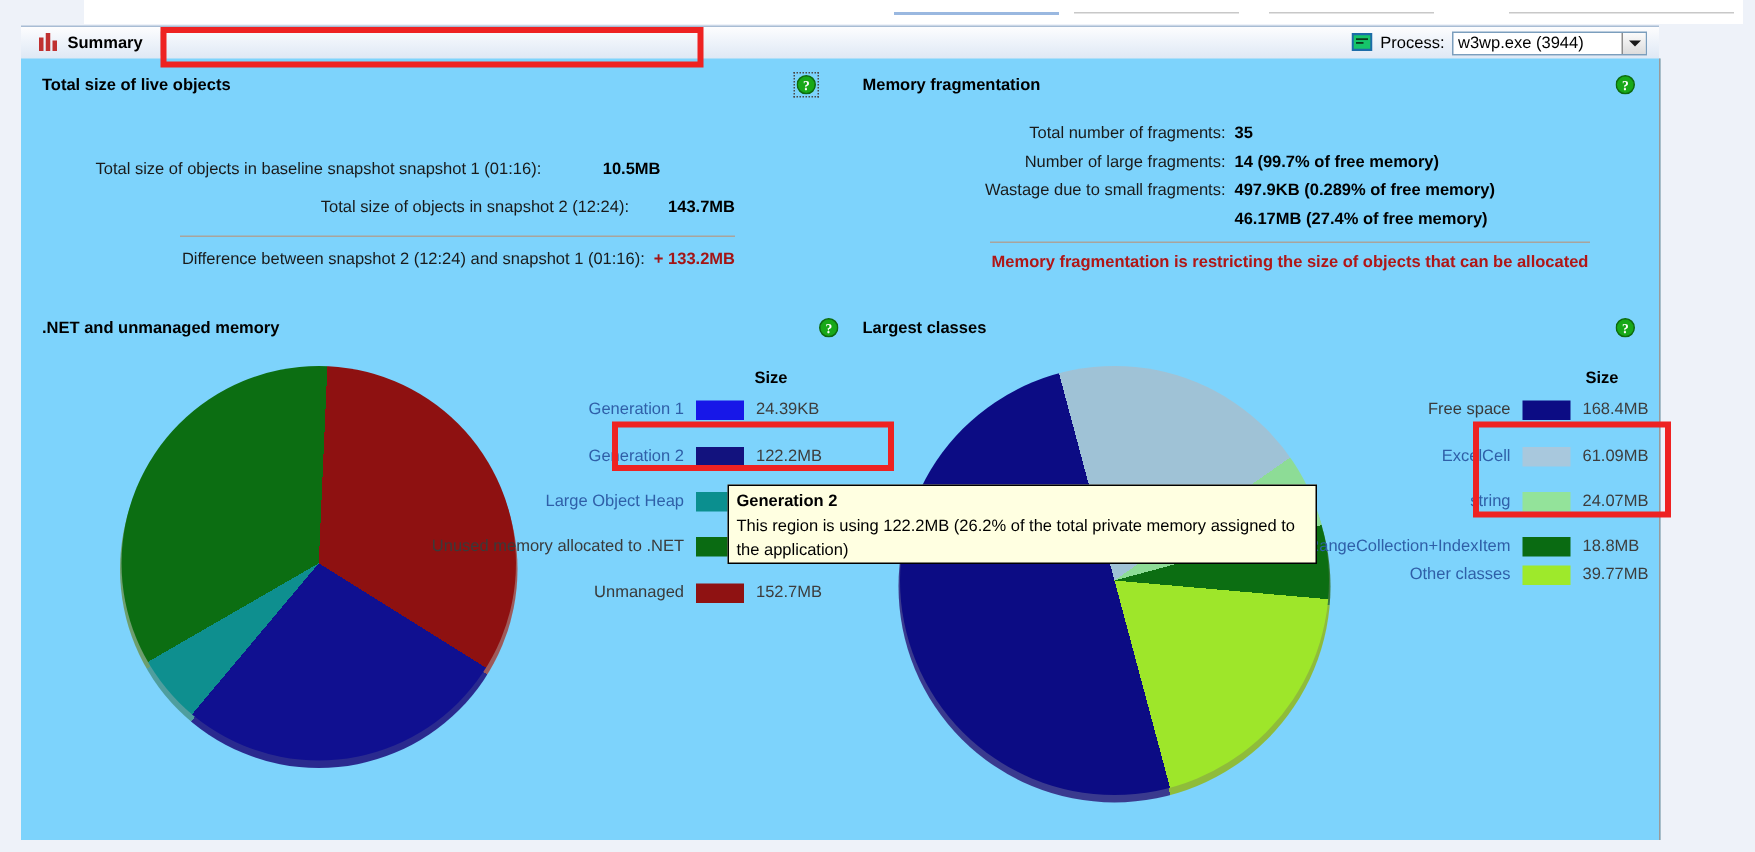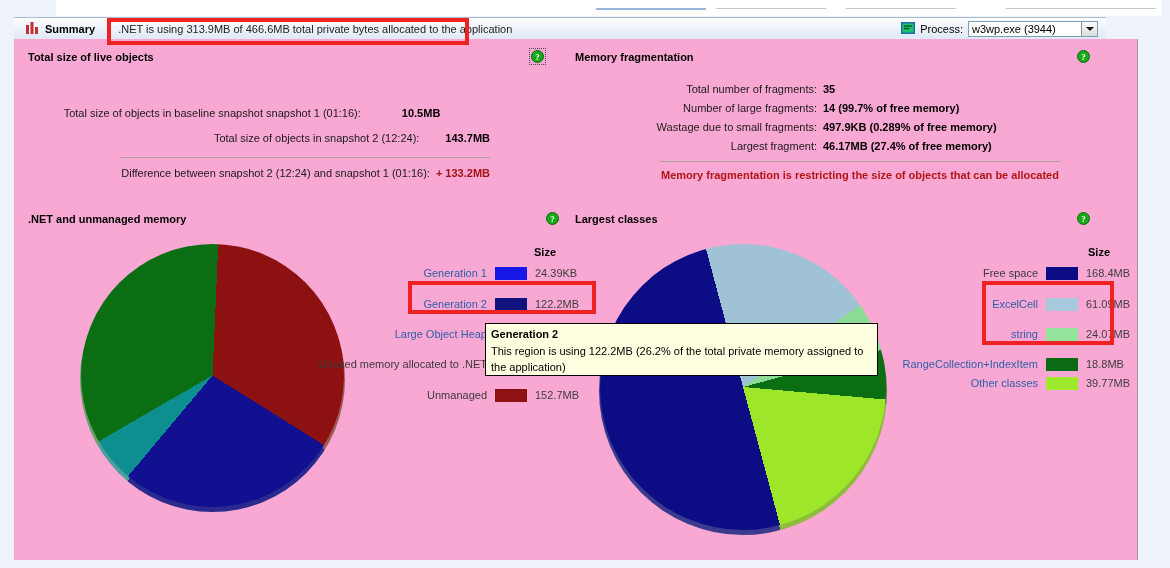--- a/index.html
+++ b/index.html
@@ -42,22 +42,22 @@
   .combo .cbbtn{
     width:15px;height:14px;background:linear-gradient(to bottom,#fbfbfb,#dcdcdc);
     border-left:1px solid #8d8d8d;display:flex;align-items:center;justify-content:center;
   }
   .combo .cbbtn i{
     display:block;width:0;height:0;border-left:4px solid transparent;border-right:4px solid transparent;
     border-top:4px solid #1a1a1a;
   }
 
   
-  .content{position:absolute;left:14px;top:39px;width:1092px;height:521px;background:#f9a8d4;
-           border-right:1px solid #9a9a9a;padding-left:31px;}
+  .content{position:absolute;left:14px;top:39px;width:1092px;height:521px;background:#7dd3fc;
+           border-right:1px solid #9a9a9a;}
 
   .panel-title{position:absolute;font-weight:bold;font-size:11px;color:#000;}
   .helpicon{position:absolute;width:13px;height:13px;cursor:pointer;}
   .helpicon.focus{outline:1px dotted #4a4a4a;outline-offset:1px;}
 
   
   .statrow{position:absolute;display:flex;align-items:baseline;white-space:nowrap;}
   .statrow .lbl{font-size:11px;color:#1a1a1a;text-align:right;}
   .statrow .val{font-size:11px;font-weight:bold;color:#000;margin-left:6px;}
   .statrow .val.red{color:#a31515;}
@@ -109,21 +109,20 @@
   <div class="sumbar">
     <span class="tabicon">
       <svg width="13" height="12" viewBox="0 0 13 12">
         <rect x="0" y="3" width="3" height="9" fill="#c03030"></rect>
         <rect x="4.5" y="0" width="3" height="12" fill="#c03030"></rect>
         <rect x="9" y="5" width="3" height="7" fill="#c03030"></rect>
       </svg>
     </span>
     <span class="tablabel">Summary</span>
     <span class="vsep"></span>
-    <span class="sumtext">.NET is using 313.9MB of 466.6MB total private bytes allocated to the application</span>
 
     <span class="procwrap">
       <span>
         <svg width="14" height="12" viewBox="0 0 14 12">
           <rect x="0" y="0" width="14" height="12" fill="#1c6ca8"></rect>
           <rect x="1.5" y="1.5" width="11" height="9" fill="#16c46a"></rect>
           <rect x="3" y="3.5" width="8" height="1.2" fill="#0b3a1e"></rect>
           <rect x="3" y="6" width="5" height="1.2" fill="#0b3a1e"></rect>
         </svg>
       </span>
@@ -181,23 +180,20 @@
       <span class="val" style="margin-left:0;">14 (99.7% of free memory)</span>
     </div>
 
     <div class="statrow" style="left:560px;top:82px;width:243px;justify-content:flex-end;">
       <span class="lbl">Wastage due to small fragments:</span>
     </div>
     <div class="statrow" style="left:809px;top:82px;">
       <span class="val" style="margin-left:0;">497.9KB (0.289% of free memory)</span>
     </div>
 
-    <div class="statrow" style="left:560px;top:101px;width:243px;justify-content:flex-end;">
-      <span class="lbl">Largest fragment:</span>
-    </div>
     <div class="statrow" style="left:809px;top:101px;">
       <span class="val" style="margin-left:0;">46.17MB (27.4% of free memory)</span>
     </div>
 
     <div class="hr" style="left:646px;top:122px;width:400px;"></div>
 
     <div class="warn" style="left:646px;top:130px;width:400px;text-align:center;">Memory fragmentation is restricting the size of objects that can be allocated</div>
 
     <span class="helpicon" style="left:1063px;top:11px;">
       <svg width="13" height="13" viewBox="0 0 13 13">

